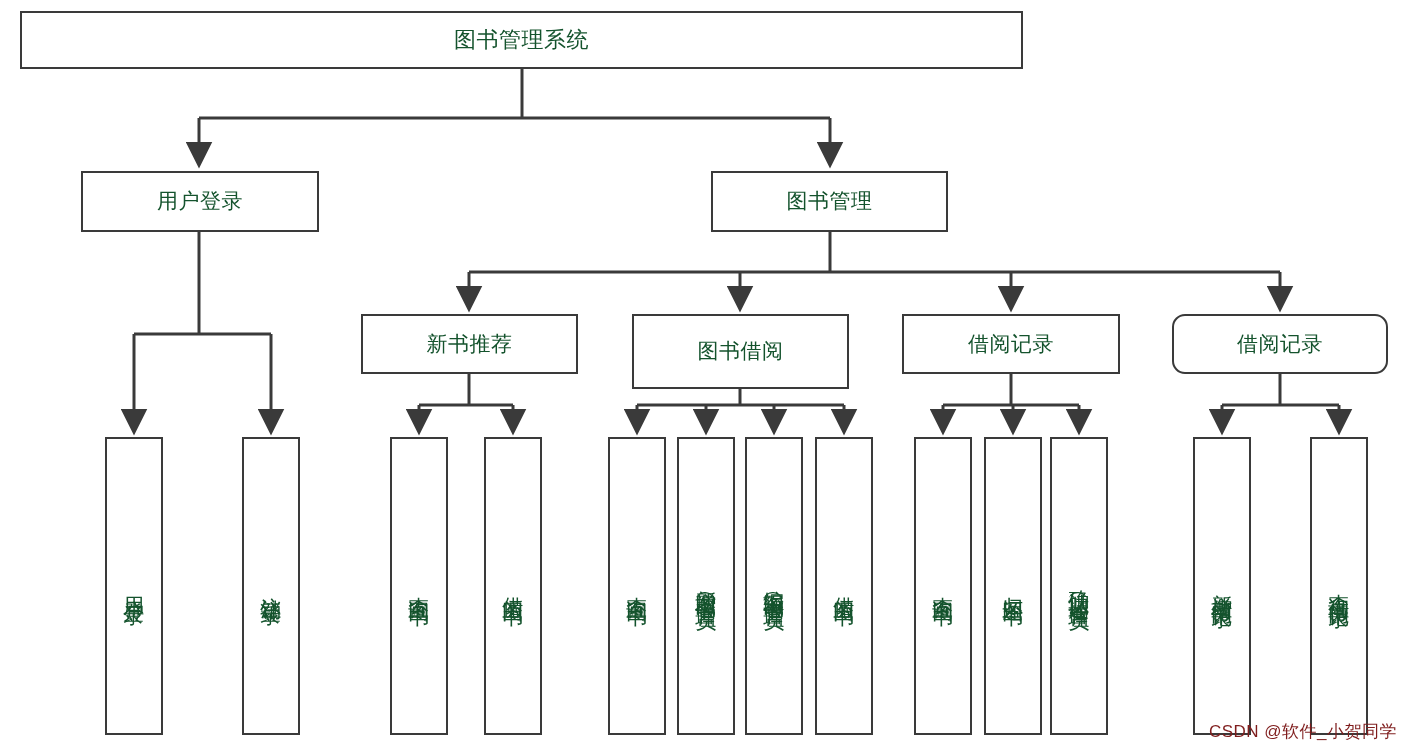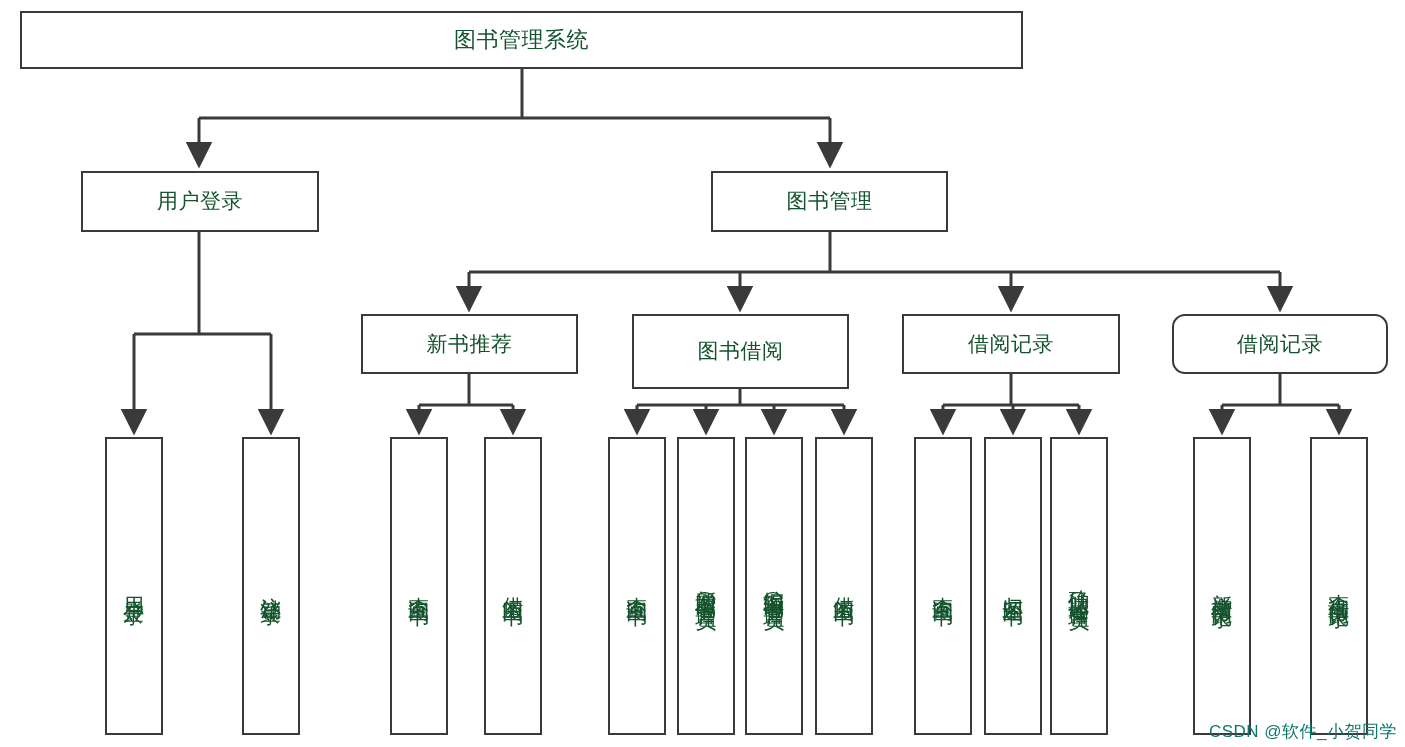--- a/index.html
+++ b/index.html
@@ -64,21 +64,21 @@
     line-height: 1.12;
     letter-spacing: 3px;
     white-space: nowrap;
     max-height: 286px;
   }
   #watermark {
     position: absolute;
     right: 8px;
     bottom: 4px;
     font-size: 17px;
-    color: #0f766e;
+    color: #7f1d1d;
     letter-spacing: 0.5px;
     white-space: nowrap;
     user-select: none;
   }
 </style>
 </head>
 <body>
 
 <div id="diagram-root">
 

